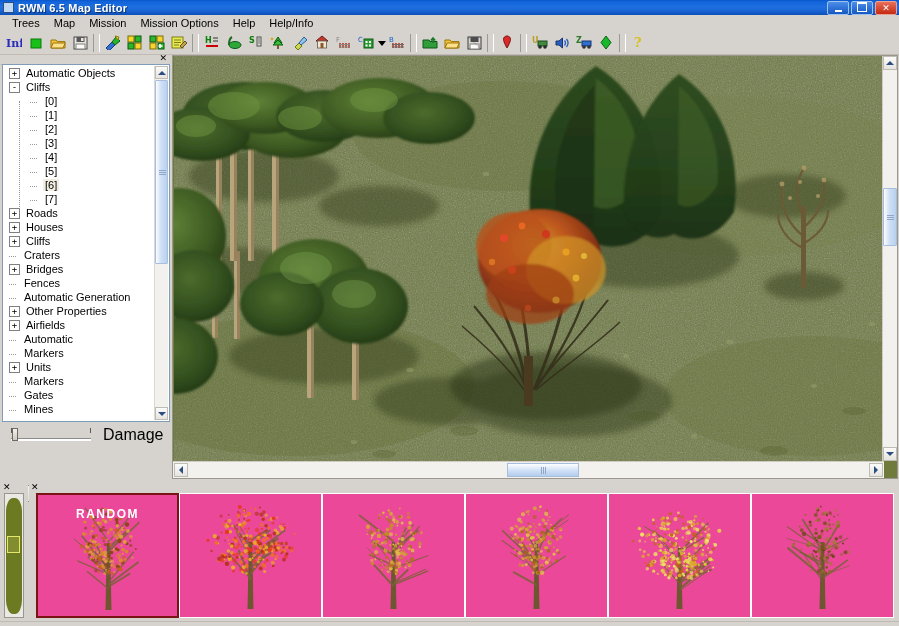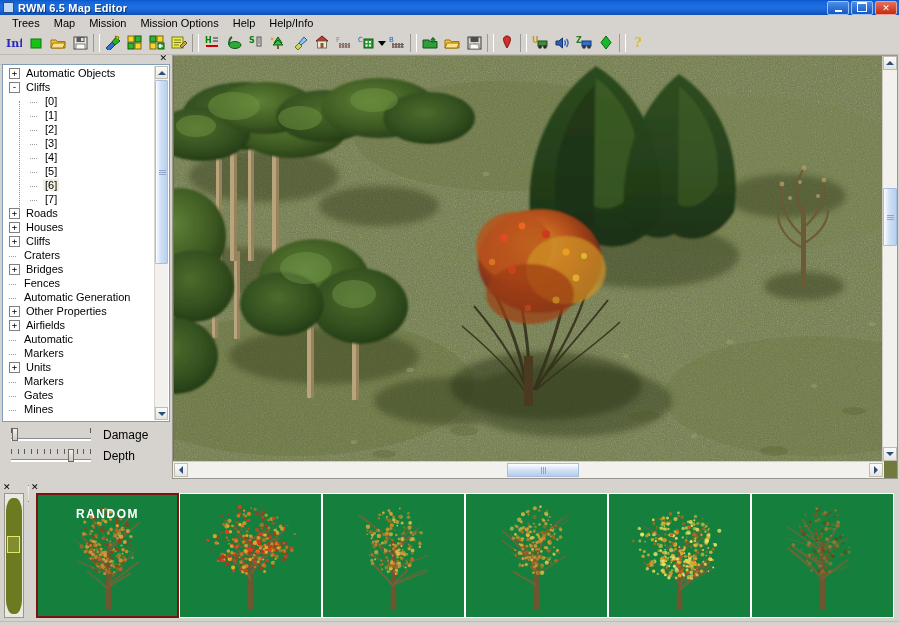--- a/index.html
+++ b/index.html
@@ -72,21 +72,21 @@
   .grip i{display:block;height:1px;background:#8fa6c7;}
 
   .sliders{position:absolute;left:3px;top:369px;width:164px;}
   .srow{display:flex;align-items:center;height:21px;}
   .strack{position:relative;width:80px;height:18px;margin-left:8px;}
   .strack .line{position:absolute;left:0;right:0;top:12px;height:2px;background:#fff;border-top:1px solid #8c8c8c;}
   .strack .ticks{position:absolute;left:0;right:0;top:2px;height:5px;display:flex;justify-content:space-between;}
   .strack .ticks i{width:1px;height:5px;background:#5a5a5a;display:block;}
   .strack .thumb{position:absolute;top:2px;width:6px;height:13px;
     background:linear-gradient(to bottom,#f4f2ee,#cdc9c0);border:1px solid #6e6a63;}
-  .slbl{margin-left:12px;font-size:12px;}
+  .slbl{margin-left:12px;font-size:16px;}
   .otherbtn{position:absolute;left:3px;top:430px;width:160px;height:15px;
     background:linear-gradient(to bottom,#f6f5f2,#ddd9d1);border:1px solid #8d8a83;
     display:flex;align-items:center;justify-content:center;font-size:11px;}
 
   
   .mapwrap{position:absolute;left:172px;top:55px;width:726px;height:424px;border:1px solid #9a968e;box-sizing:border-box;background:#6f7a3c;}
   .mapview{position:absolute;left:1px;top:0px;width:710px;height:405px;overflow:hidden;background:#6f7b3b;}
   .mapscroll-v{position:absolute;right:0;top:0;width:14px;height:405px;background:#f2f1ee;border-left:1px solid #cfcbc3;}
   .mapscroll-h{position:absolute;left:0;bottom:0;height:16px;width:711px;background:#f2f1ee;border-top:1px solid #cfcbc3;}
   .hsbtn{position:absolute;top:1px;width:14px;height:14px;background:linear-gradient(to bottom,#fbfbfa,#e6e4de);
@@ -103,21 +103,21 @@
   
   .minipanel{position:absolute;left:0;top:483px;width:28px;height:140px;background:#d6d3ce;}
   .mp-x{position:absolute;left:3px;top:-1px;font-size:9px;font-weight:bold;line-height:10px;}
   .minimap{position:absolute;left:4px;top:10px;width:20px;height:125px;background:#ebe9e4;border:1px solid #9a968e;box-sizing:border-box;overflow:hidden;}
   .mm-land{position:absolute;left:1px;top:4px;width:16px;height:116px;background:#6c7a21;border-radius:7px/14px;}
   .mm-view{position:absolute;left:2px;top:42px;width:13px;height:17px;border:1px solid #e3e86a;box-sizing:border-box;background:rgba(190,200,90,.25);}
 
   .thumbpanel{position:absolute;left:29px;top:483px;width:870px;height:140px;background:#d6d3ce;}
   .tp-x{position:absolute;left:2px;top:-1px;font-size:9px;font-weight:bold;line-height:10px;}
   .tp-strip{position:absolute;left:7px;top:10px;width:862px;height:125px;display:flex;background:#d6d3ce;}
-  .thumb{position:relative;width:143px;height:125px;background:#15803d;border:1px solid #ffffff;box-sizing:border-box;overflow:hidden;}
+  .thumb{position:relative;width:143px;height:125px;background:#ec4899;border:1px solid #ffffff;box-sizing:border-box;overflow:hidden;}
   .thumb.selected{border:2px solid #7a1414;}
   .thumb .rndlabel{position:absolute;left:0;right:0;top:12px;text-align:center;color:#fff;font-weight:bold;
     font-size:12px;letter-spacing:1.5px;font-family:"Liberation Sans",sans-serif;}
   .thumb svg{position:absolute;left:0;top:0;}
 
   .statusbar{position:absolute;left:0;bottom:0;width:899px;height:4px;background:#d6d3ce;border-top:1px solid #c0bcb4;}
 </style>
 </head>
 <body>
 
@@ -511,42 +511,20 @@
               <i style="background:transparent"></i>
               <i style="background:transparent"></i>
               <i style="background:transparent"></i>
               <i style="background:transparent"></i>
               <i></i>
             </div>
           <div class="line"></div>
           <div class="thumb" style="left:1px;"></div>
         </div>
         <div class="slbl">Damage</div>
-      </div>
-      <div class="srow">
-        <div class="strack">
-          <div class="ticks">
-            <i></i>
-              <i></i>
-              <i></i>
-              <i></i>
-              <i></i>
-              <i></i>
-              <i></i>
-              <i></i>
-              <i></i>
-              <i></i>
-              <i></i>
-              <i></i>
-              <i></i>
-          </div>
-          <div class="line"></div>
-          <div class="thumb" style="left:57px;"></div>
-        </div>
-        <div class="slbl">Depth</div>
       </div>
     </div>
 
     <div class="otherbtn">Other</div>
   </div>
 
   <div class="mapwrap">
     <div class="mapview">
       <svg width="710" height="405" viewBox="0 0 710 405">
         <defs>

